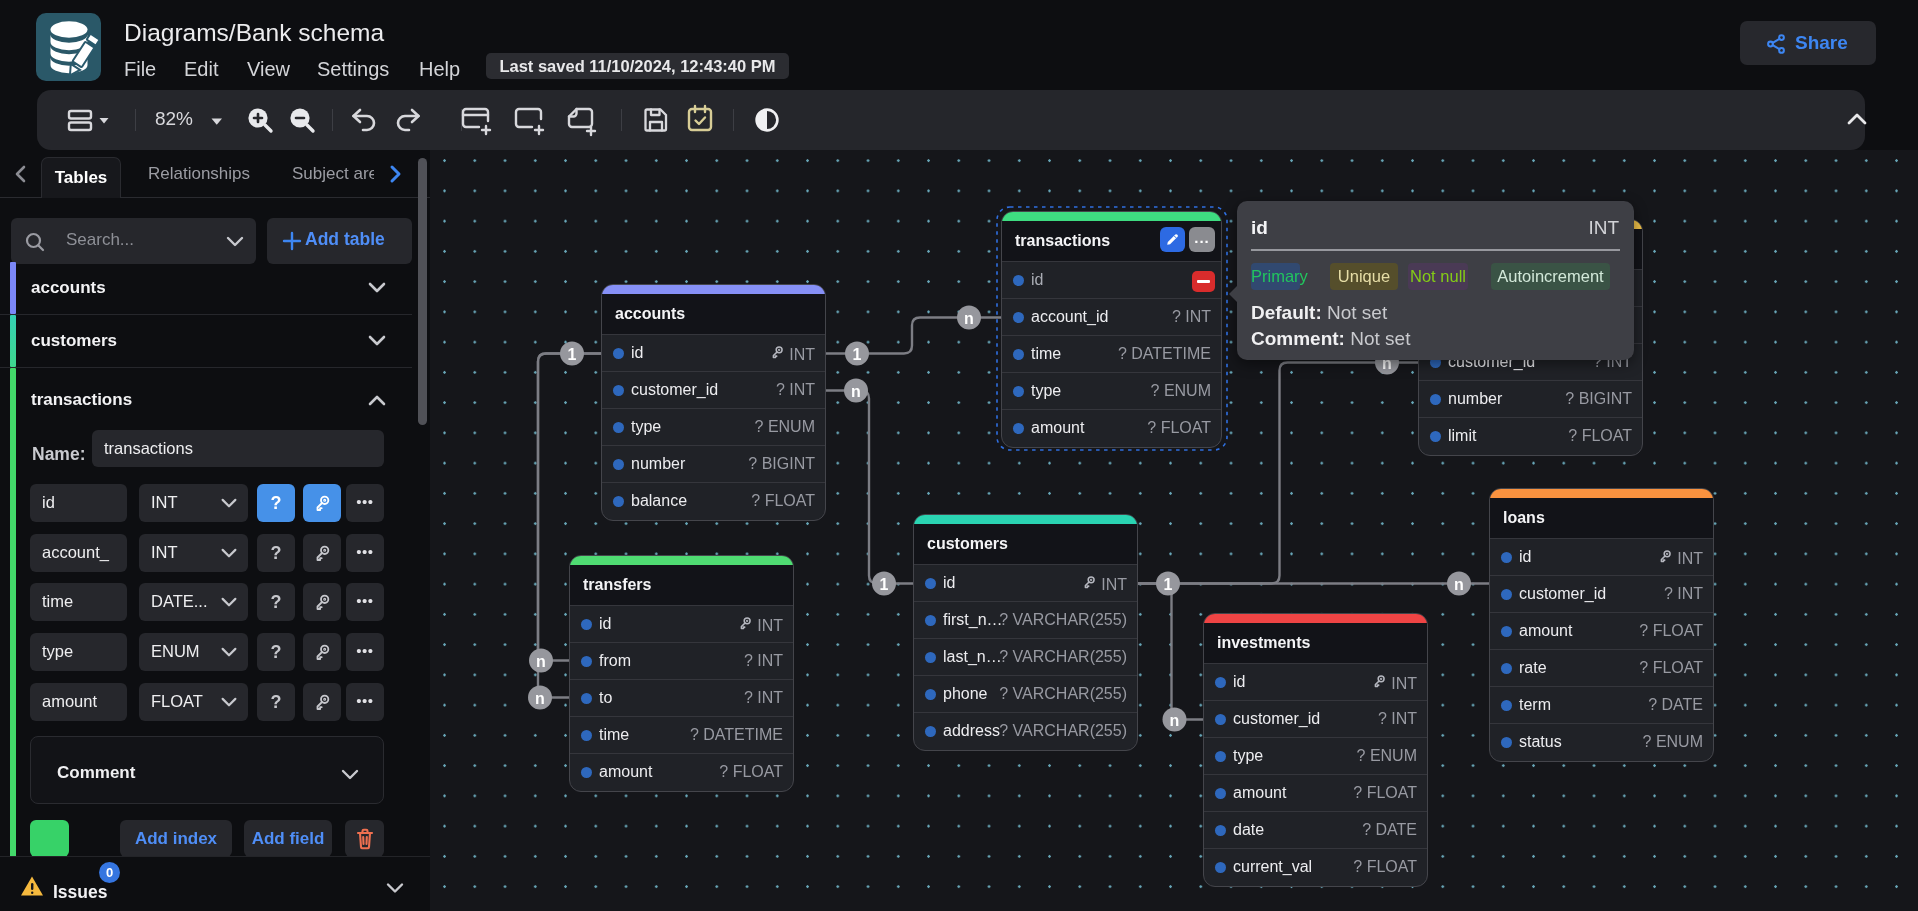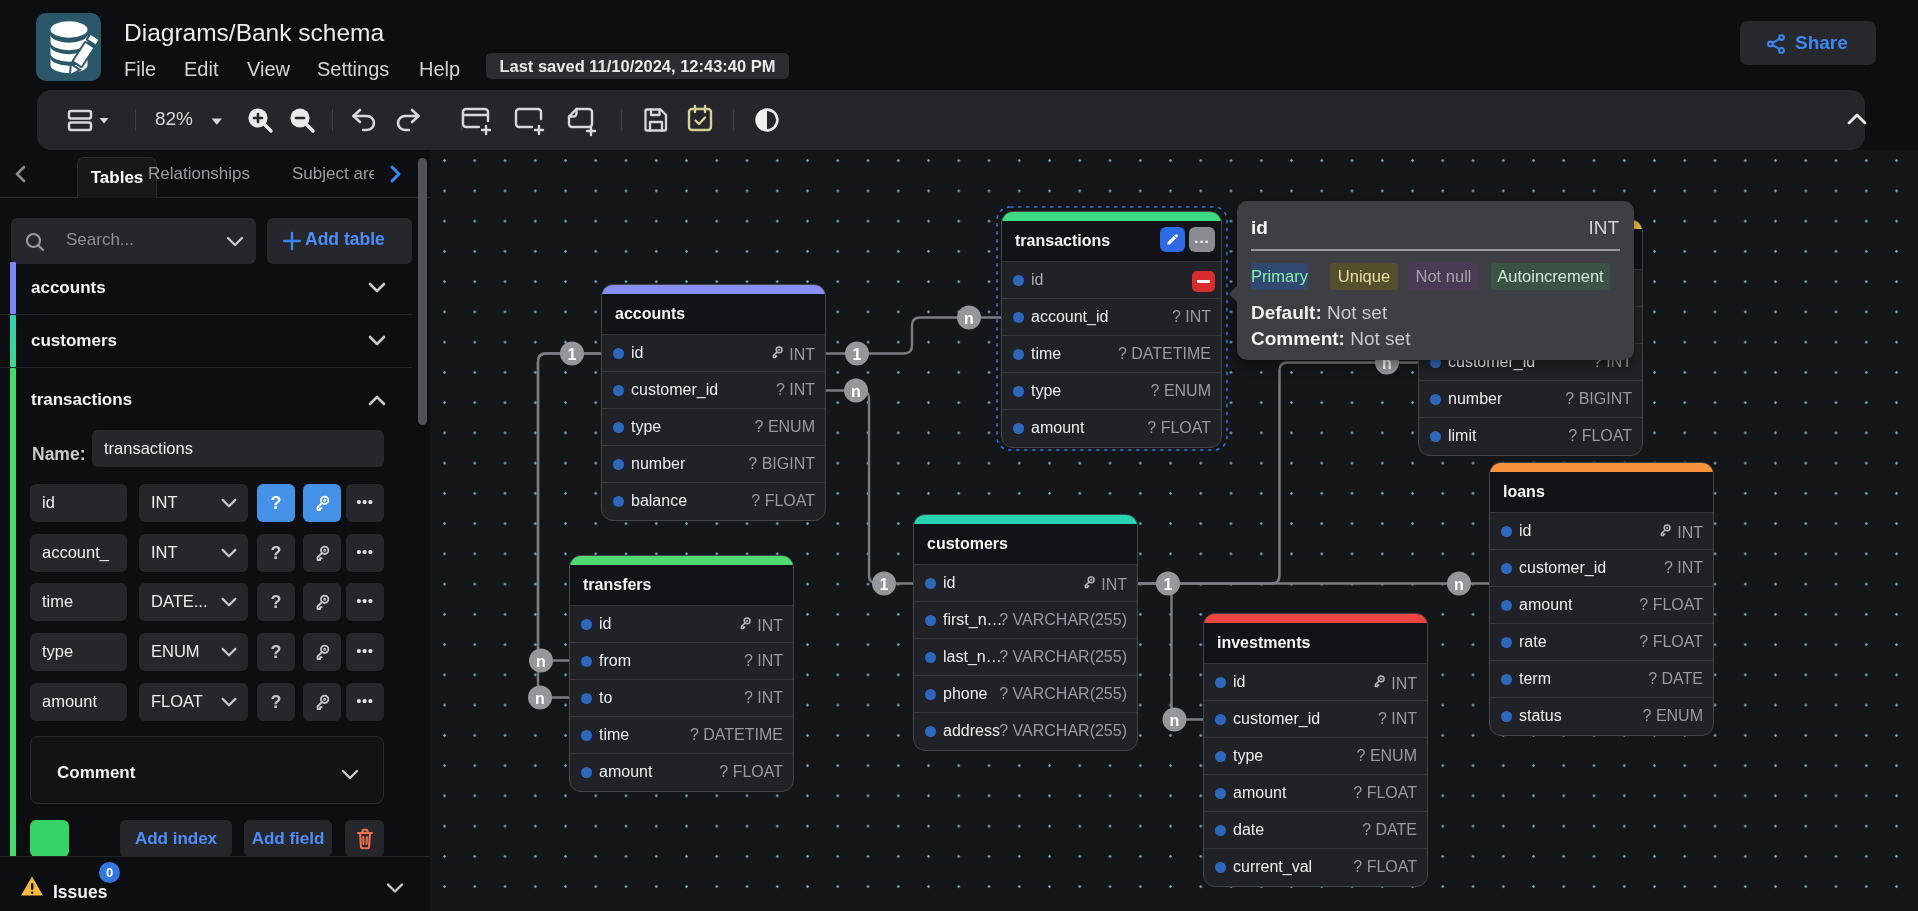--- a/index.html
+++ b/index.html
@@ -15,21 +15,21 @@
 #share span { position:absolute; left:55px; top:11px; color:#3d86f2; font-size:19px; font-weight:700; }
 #share svg { position:absolute; left:25px; top:12px; }
 
 #toolbar { position:absolute; left:37px; top:90px; width:1828px; height:60px; background:#25262b; border-radius:14px; }
 .tsep { position:absolute; top:19px; width:1px; height:22px; background:#3d3e44; }
 .ticon { position:absolute; top:9px; }
 #zoomtxt { position:absolute; left:114px; top:18px; width:46px; font-size:19px; color:#d8d8dc; text-align:center; }
 
 #sidebar { position:absolute; left:0; top:150px; width:430px; height:761px; background:#0d0e11; }
 #tabbar { position:absolute; left:0; top:0; width:430px; height:48px; border-bottom:1px solid #2a2b30; }
-#tab-active { position:absolute; left:41px; top:7px; width:80px; height:41px; background:#17181c; border:1px solid #2a2b30; border-bottom:none; border-radius:7px 7px 0 0; color:#ffffff; font-size:17px; font-weight:700; text-align:center; line-height:40px;margin-left:36px; }
+#tab-active { position:absolute; left:41px; top:7px; width:80px; height:41px; background:#17181c; border:1px solid #2a2b30; border-bottom:none; border-radius:7px 7px 0 0; color:#ffffff; font-size:17px; font-weight:700; text-align:center; line-height:40px; }
 .tab { position:absolute; top:14px; color:#9b9ca3; font-size:17px; }
 #searchbox { position:absolute; left:11px; top:68px; width:245px; height:46px; background:#26272c; border-radius:6px; }
 #searchbox .ph { position:absolute; left:55px; top:12px; color:#8e9097; font-size:17px; }
 #addtable { position:absolute; left:267px; top:68px; width:145px; height:46px; background:#26272c; border-radius:6px; }
 #addtable span { position:absolute; left:38px; top:11px; color:#4f8ef7; font-size:17.5px; font-weight:700; }
 .acc-item { position:absolute; left:0; width:412px; }
 .acc-stripe { position:absolute; left:10px; top:0; width:6px; border-radius:1px; }
 .acc-title { position:absolute; left:31px; color:#f2f2f4; font-size:17px; font-weight:700; }
 .divider { position:absolute; left:0; width:412px; height:1px; background:#26272c; }
 .inp { position:absolute; background:#26272c; border-radius:6px; color:#eeeef0; font-size:16.5px; }
@@ -376,21 +376,21 @@
           <span class="fn">phone</span>
           <span class="ft">? VARCHAR(255)</span>
         </div>
       <div class="trow">
           <span class="dot"></span>
           <span class="fn">address</span>
           <span class="ft">? VARCHAR(255)</span>
         </div>
     </div>
 
-    <div class="tbl" style="left:1059px; top:312px;">
+    <div class="tbl" style="left:1059px; top:338px;">
       <div class="bar" style="background:#f9923f;"></div>
       <div class="thead">
           <span class="tname">loans</span>
         </div>
       <div class="trow">
           <span class="dot"></span>
           <span class="fn">id</span>
           <span class="ft"><svg class="key" width="16" height="16" viewBox="0 0 24 24">
               <g fill="none" stroke="#b5b7bf" stroke-width="2.3" stroke-linecap="round" stroke-linejoin="round">
                 <circle cx="15.2" cy="8.8" r="4.4"></circle>
@@ -511,23 +511,23 @@
           <span class="fn">amount</span>
           <span class="ft">? FLOAT</span>
         </div>
     </div>
 
     <div id="popover">
       <div class="arrow"></div>
       <div style="position:absolute;left:14px;top:16px;font-size:19px;font-weight:700;color:#f4f4f6;">id</div>
       <div style="position:absolute;right:15px;top:16px;font-size:19px;color:#d2d3d7;">INT</div>
       <div style="position:absolute;left:14px;top:48px;width:369px;height:2px;background:#97989e;"></div>
-      <div class="badge" style="left:14px;width:57px;background:#314970;color:#86efac;">Primary</div>
+      <div class="badge" style="left:14px;width:49px;background:#314970;color:#22c55e;">Primary</div>
       <div class="badge" style="left:93px;width:68px;background:#554e2b;color:#e6dda6;">Unique</div>
-      <div class="badge" style="left:171px;width:71px;background:#4a3a55;color:#a3a3a3;">Not null</div>
+      <div class="badge" style="left:171px;width:60px;background:#4a3a55;color:#84cc16;">Not null</div>
       <div class="badge" style="left:254px;width:119px;background:#3a5345;color:#d2e8d9;">Autoincrement</div>
       <div style="position:absolute;left:14px;top:101px;font-size:19px;color:#c9cace;"><b style="color:#f0f0f2;">Default:</b> Not set</div>
       <div style="position:absolute;left:14px;top:127px;font-size:19px;color:#c9cace;"><b style="color:#f0f0f2;">Comment:</b> Not set</div>
     </div>
   </div>
   <div id="sidebar">
     <div id="tabbar">
       <svg style="position:absolute;left:12px;top:14px;" width="18" height="20" viewBox="0 0 18 20">
           <path d="M12 3 L5 10 L12 17" fill="none" stroke="#8b8c93" stroke-width="2.6" stroke-linecap="round" stroke-linejoin="round"></path>
         </svg>

